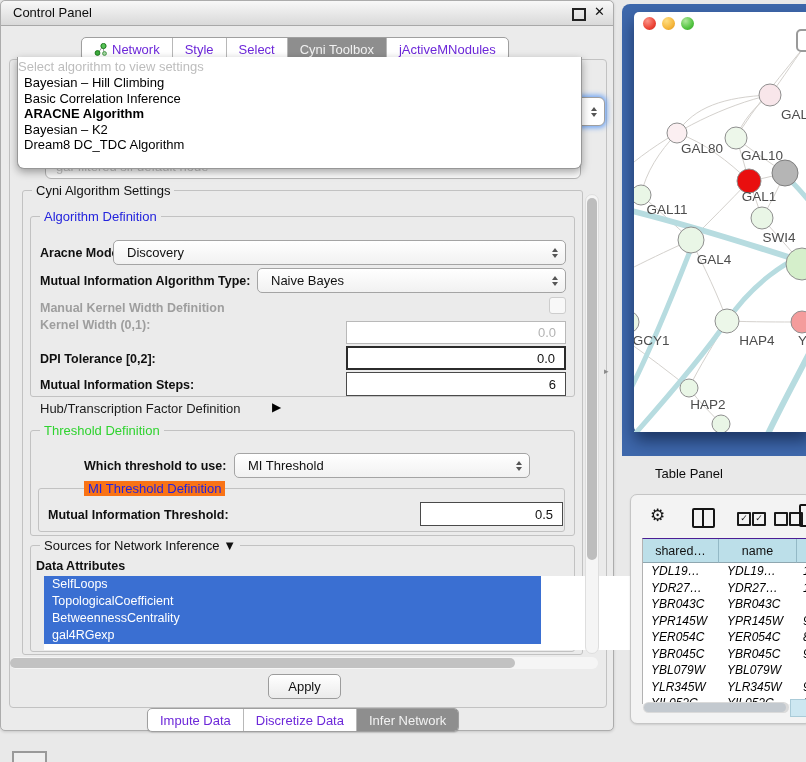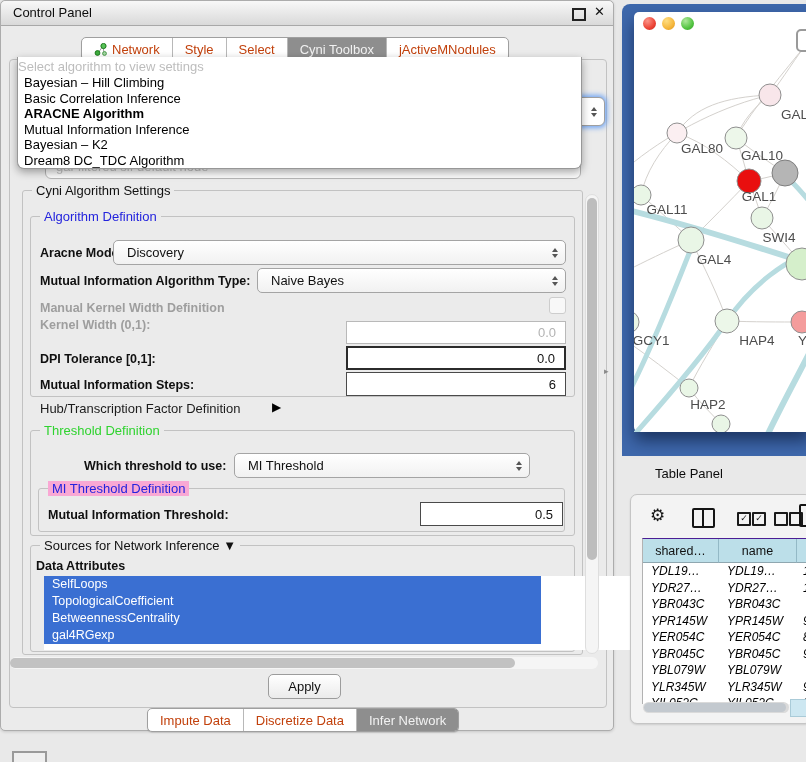--- a/index.html
+++ b/index.html
@@ -10,21 +10,21 @@
   #cp-window{left:0;top:6;width:612px;height:729px;background:#ebebeb;
              border:1px solid #acacac;border-radius:5px;box-shadow:0 1px 3px rgba(0,0,0,.15);}
   #cp-titlebar{left:0;top:0;width:100%;height:24px;border-radius:5px 5px 0 0;
                background:linear-gradient(#f8f8f8,#d9d9d9);border-bottom:1px solid #a8a8a8;}
   #cp-title{left:12px;top:4px;font-size:13px;color:#0d0d0d;}
   #float-icon{right:27px;top:7px;width:10px;height:9px;border:2px solid #222;background:transparent;}
   #close-icon{right:8px;top:3px;font-size:13px;font-weight:bold;color:#111;}
   
   .segbar{display:inline-flex;height:22px;background:#fff;border:1px solid #9f9f9f;
           border-radius:5px;overflow:hidden;box-shadow:0 1px 1px rgba(0,0,0,.12);}
-  .seg{display:flex;align-items:center;gap:5px;padding:0 12px;font-size:13px;color:#c2410c;
+  .seg{display:flex;align-items:center;gap:5px;padding:0 12px;font-size:13px;color:#6d28d9;
        border-left:1px solid #b8b8b8;white-space:nowrap;}
   .seg:first-child{border-left:none;}
   .seg.sel{background:#8e8e8e;color:#f2f2f2;}
   #top-tabs{left:80px;top:36px;}
   #bottom-tabs{left:147px;top:708px;}
   
   #cp-content{left:8px;top:58px;width:596px;height:647px;background:#ebebeb;
               border:1px solid #c2c2c2;border-radius:4px;}
   
   #alg-combo-stepper{left:580px;top:97px;width:23px;height:27px;background:#fff;
@@ -163,21 +163,20 @@
 <div class="abs" id="ghost-combo">
   <span>gal-filtered sif default node</span>
 </div>
 
 <div class="abs" id="alg-dropdown">
   <div id="alg-placeholder">Select algorithm to view settings</div>
   <div id="alg-items">
       <div class="dd-item">Bayesian – Hill Climbing</div>
       <div class="dd-item">Basic Correlation Inference</div>
       <div class="dd-item sel">ARACNE Algorithm</div>
-      <div class="dd-item">Mutual Information Inference</div>
       <div class="dd-item">Bayesian – K2</div>
       <div class="dd-item">Dream8 DC_TDC Algorithm</div>
     </div>
 </div>
 
 <div class="abs fieldset" style="left:22px;top:190px;width:559px;height:463px;">
   <span class="legend">Cyni Algorithm Settings</span>
 </div>
 
 <div class="abs fieldset" style="left:30px;top:216px;width:543px;height:179px;">
@@ -198,21 +197,21 @@
       <i class="up"></i>
       <i class="down"></i>
     </span>
 </div>
 <span class="blabel dis" style="left:40px;top:301px;">Manual Kernel Width Definition</span>
 <div class="abs" id="manual-checkbox"></div>
 <span class="blabel dis" style="left:40px;top:318px;">Kernel Width (0,1):</span>
 <div class="tfield" style="left:346px;top:321px;width:220px;height:23px;border:1px solid #b9b9b9;color:#b3b3b3;">
   <span>0.0</span>
 </div>
-<span class="blabel" style="left:40px;top:352px;">DPI Tolerance [0,1]:</span>
+<span class="blabel" style="left:40px;top:352px;">DPI Tolerance [0,2]:</span>
 <div class="tfield" style="left:346px;top:346px;width:220px;height:24px;border:2px solid #2b2b2b;">
   <span>0.0</span>
 </div>
 <span class="blabel" style="left:40px;top:378px;">Mutual Information Steps:</span>
 <div class="tfield" style="left:346px;top:372px;width:220px;height:24px;border:1px solid #4a4a4a;">
   <span>6</span>
 </div>
 
 <span class="abs" style="left:40px;top:401px;font-size:13px;color:#1c1c1c;">Hub/Transcription Factor Definition</span>
 <span class="abs" style="left:272px;top:400px;font-size:12px;color:#000;">▶</span>
@@ -222,21 +221,21 @@
 </div>
 <span class="blabel" style="left:84px;top:459px;">Which threshold to use:</span>
 <div class="combo" style="left:234px;top:453px;width:296px;height:25px;">
   <span>MI Threshold</span>
   <span class="spin">
       <i class="up"></i>
       <i class="down"></i>
     </span>
 </div>
 <div class="abs fieldset" style="left:38px;top:488px;width:525px;height:42px;">
-  <span class="legend blue" style="background:#f9a8d4;">MI Threshold Definition</span>
+  <span class="legend blue" style="background:#f97316;margin-left:36px;">MI Threshold Definition</span>
 </div>
 <span class="blabel" style="left:48px;top:508px;">Mutual Information Threshold:</span>
 <div class="tfield" style="left:420px;top:502px;width:143px;height:24px;border:1px solid #4a4a4a;">
   <span>0.5</span>
 </div>
 
 <div class="abs fieldset" style="left:30px;top:545px;width:543px;height:105px;">
   <span class="legend"><span>Sources for Network Inference</span> <span>▼</span></span>
 </div>
 <span class="blabel" style="left:36px;top:559px;">Data Attributes</span>

